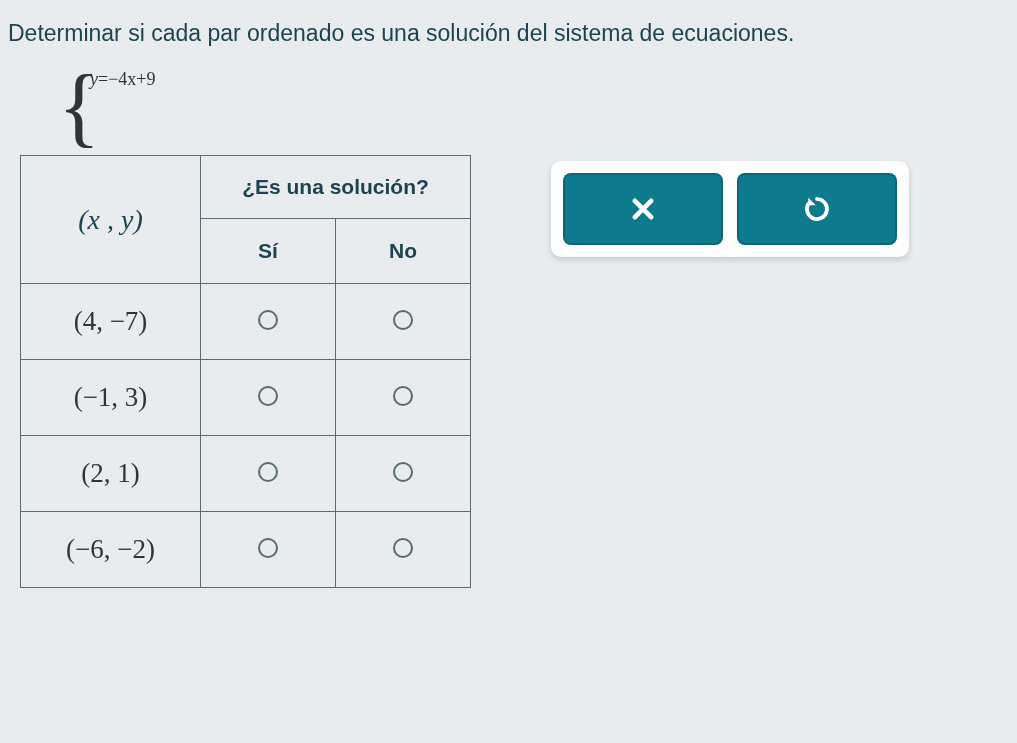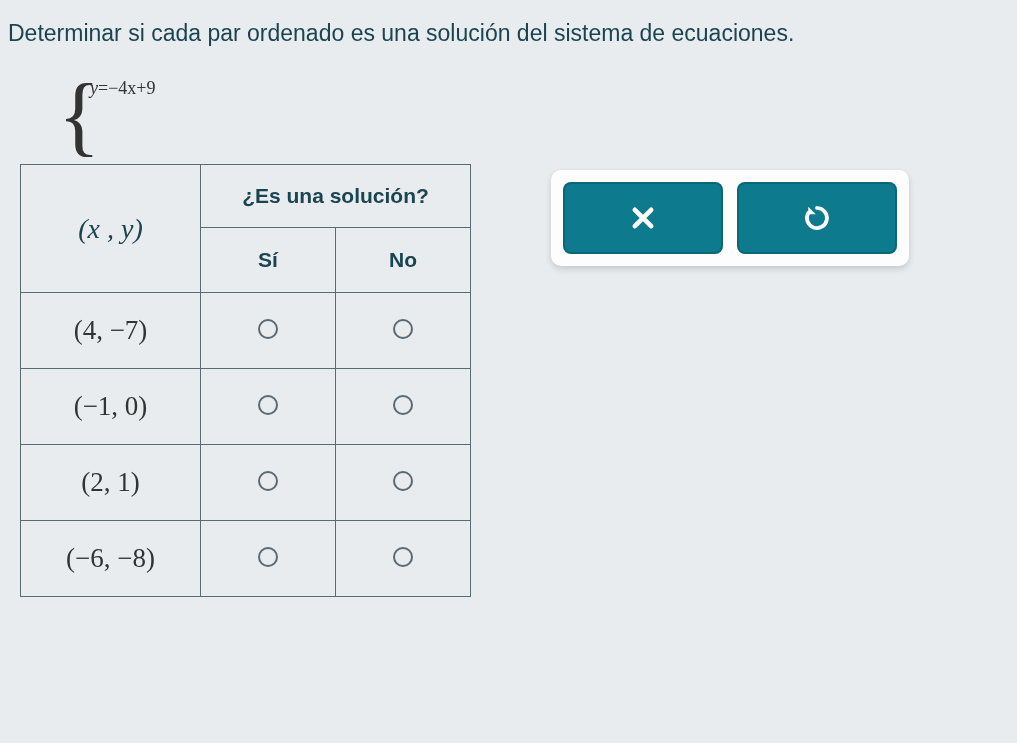--- a/index.html
+++ b/index.html
@@ -7,21 +7,21 @@
       font-family: Verdana, Geneva, sans-serif;
       background: #e8ecee;
       width: 1017px;
       height: 743px;
       padding: 20px 0 0 8px;
       color: #1a4450;
     }
     .question-text {
       font-size: 23px;
       color: #1a4450;
-      margin-bottom: 25px;
+      margin-bottom: 16px;
     }
     .equation-block {
       margin-left: 70px;
       margin-bottom: 60px;
       position: relative;
     }
     .brace {
       position: absolute;
       left: -20px;
       top: 0;
@@ -142,31 +142,31 @@
     <tr>
       <th class="si-header">Sí</th>
       <th class="no-header">No</th>
     </tr>
     <tr>
       <td class="pair-cell">(4, −7)</td>
       <td class="radio-cell"><span class="radio-circle"></span></td>
       <td class="radio-cell"><span class="radio-circle"></span></td>
     </tr>
     <tr>
-      <td class="pair-cell">(−1, 0)</td>
+      <td class="pair-cell">(−1, 3)</td>
       <td class="radio-cell"><span class="radio-circle"></span></td>
       <td class="radio-cell"><span class="radio-circle"></span></td>
     </tr>
     <tr>
       <td class="pair-cell">(2, 1)</td>
       <td class="radio-cell"><span class="radio-circle"></span></td>
       <td class="radio-cell"><span class="radio-circle"></span></td>
     </tr>
     <tr>
-      <td class="pair-cell">(−6, −8)</td>
+      <td class="pair-cell">(−6, −2)</td>
       <td class="radio-cell"><span class="radio-circle"></span></td>
       <td class="radio-cell"><span class="radio-circle"></span></td>
     </tr>
   </tbody>
     </table>
 
   <div class="controls">
     <button class="ctrl-btn" aria-label="close">
       <svg width="28" height="28" viewBox="0 0 24 24">
         <path d="M5 5 L19 19 M19 5 L5 19" stroke="#ffffff" stroke-width="4" stroke-linecap="round"></path>

